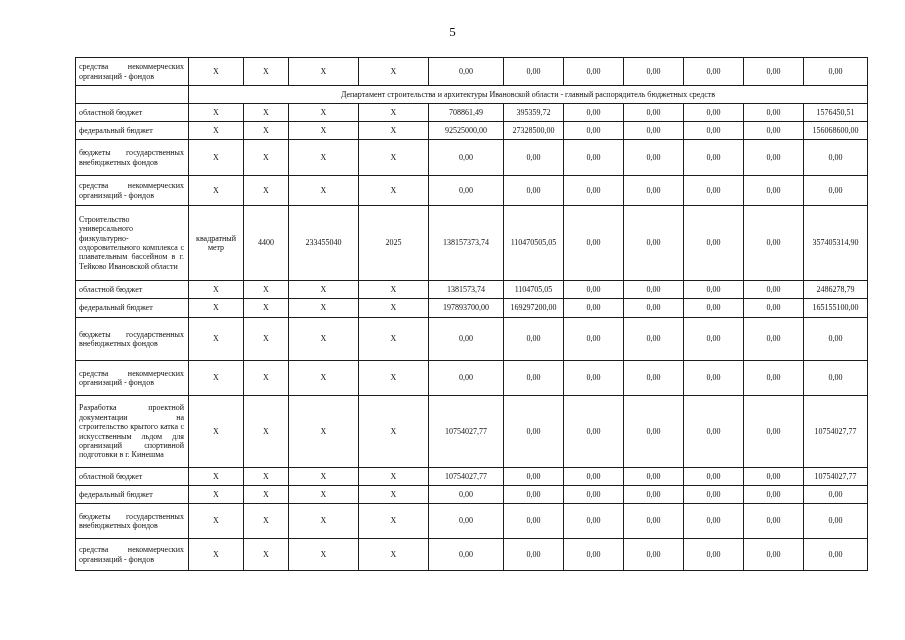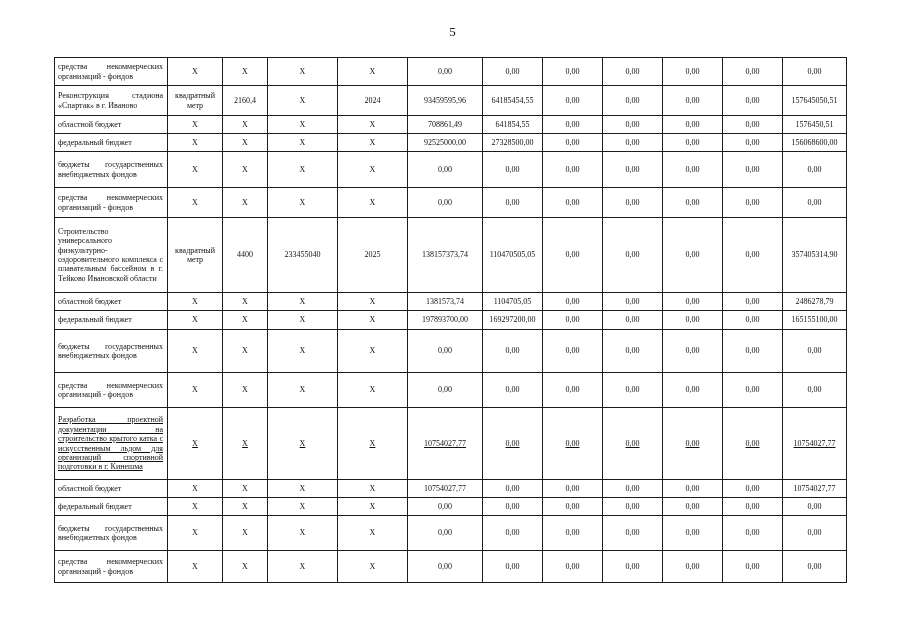--- a/index.html
+++ b/index.html
@@ -14,21 +14,21 @@
   .page-number {
     position: absolute;
     top: 24px;
     left: 0;
     width: 905px;
     text-align: center;
     font-size: 13px;
   }
   table.budget {
     position: absolute;
-    left: 54px;
+    left: 75px;
     top: 57px;
     width: 792px;
     border-collapse: collapse;
     table-layout: fixed;
     font-size: 8px;
     line-height: 1.18;
   }
   table.budget td {
     border: 1px solid #1c1c1c;
     vertical-align: middle;
@@ -78,42 +78,32 @@
         <td class="c-val">X</td>
         <td class="c-val">X</td>
         <td class="c-val">0,00</td>
         <td class="c-val">0,00</td>
         <td class="c-val">0,00</td>
         <td class="c-val">0,00</td>
         <td class="c-val">0,00</td>
         <td class="c-val">0,00</td>
         <td class="c-val">0,00</td>
       </tr>
-      <tr style="height: 30px;">
-        <td class="c-label">Реконструкция стадиона «Спартак» в г. Иваново</td>
-        <td class="c-val" style="white-space: normal;">квадратный метр</td>
-        <td class="c-val">2160,4</td>
-        <td class="c-val">X</td>
-        <td class="c-val">2024</td>
-        <td class="c-val">93459595,96</td>
-        <td class="c-val">64185454,55</td>
-        <td class="c-val">0,00</td>
-        <td class="c-val">0,00</td>
-        <td class="c-val">0,00</td>
-        <td class="c-val">0,00</td>
-        <td class="c-val">157645050,51</td>
+      <tr style="height: 18px;">
+        <td class="c-empty"></td>
+        <td class="c-band" colspan="11">Департамент строительства и архитектуры Ивановской области - главный распорядитель бюджетных средств</td>
       </tr>
       <tr style="height: 18px;">
         <td class="c-label">областной бюджет</td>
         <td class="c-val">X</td>
         <td class="c-val">X</td>
         <td class="c-val">X</td>
         <td class="c-val">X</td>
         <td class="c-val">708861,49</td>
-        <td class="c-val">641854,55</td>
+        <td class="c-val">395359,72</td>
         <td class="c-val">0,00</td>
         <td class="c-val">0,00</td>
         <td class="c-val">0,00</td>
         <td class="c-val">0,00</td>
         <td class="c-val">1576450,51</td>
       </tr>
       <tr style="height: 18px;">
         <td class="c-label">федеральный бюджет</td>
         <td class="c-val">X</td>
         <td class="c-val">X</td>
@@ -218,21 +208,21 @@
         <td class="c-val">X</td>
         <td class="c-val">X</td>
         <td class="c-val">0,00</td>
         <td class="c-val">0,00</td>
         <td class="c-val">0,00</td>
         <td class="c-val">0,00</td>
         <td class="c-val">0,00</td>
         <td class="c-val">0,00</td>
         <td class="c-val">0,00</td>
       </tr>
-      <tr style="height: 72px; text-decoration: underline;">
+      <tr style="height: 72px;">
         <td class="c-label">Разработка проектной документации на строительство крытого катка с искусственным льдом для организаций спортивной подготовки в г. Кинешма</td>
         <td class="c-val">X</td>
         <td class="c-val">X</td>
         <td class="c-val">X</td>
         <td class="c-val">X</td>
         <td class="c-val">10754027,77</td>
         <td class="c-val">0,00</td>
         <td class="c-val">0,00</td>
         <td class="c-val">0,00</td>
         <td class="c-val">0,00</td>

